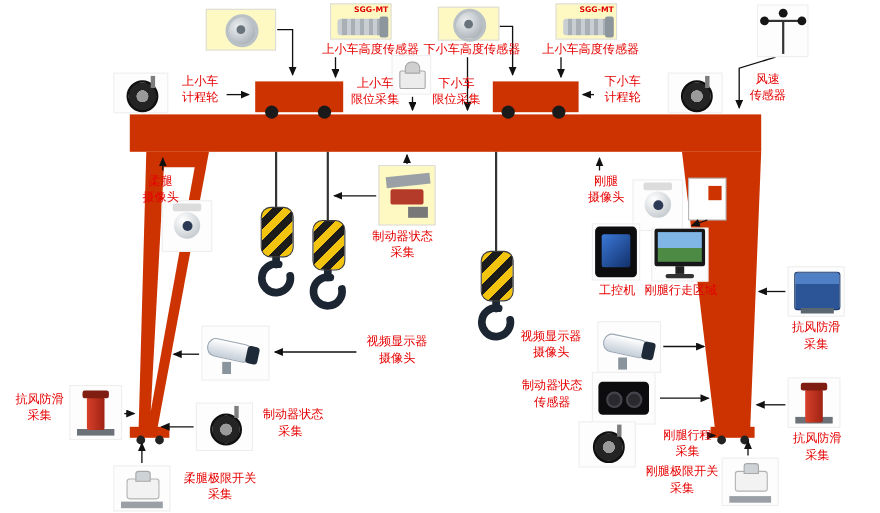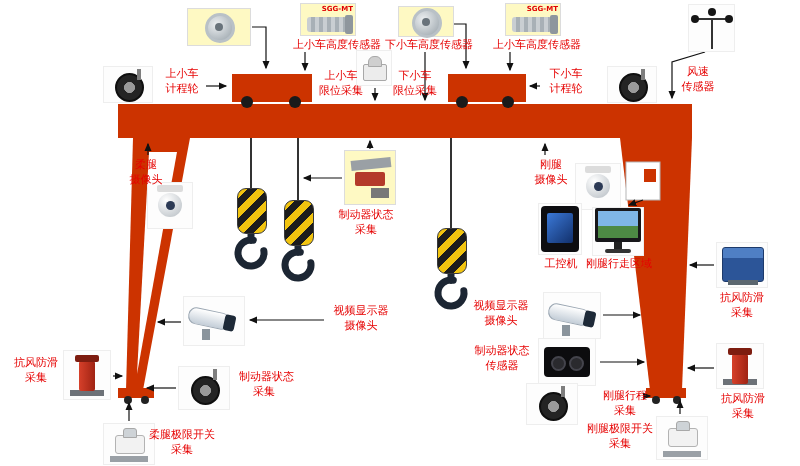--- a/index.html
+++ b/index.html
@@ -325,21 +325,21 @@
     <span>采集</span>
   </div>
   <div class="lbl" style="left:11px;top:355px;width:50px">
     <span>抗风防滑</span>
     <span>采集</span>
   </div>
   <div class="lbl" style="left:718px;top:391px;width:50px">
     <span>抗风防滑</span>
     <span>采集</span>
   </div>
-  <div class="lbl" style="left:146px;top:427px;width:72px">
+  <div class="lbl" style="left:164px;top:427px;width:72px">
     <span>柔腿极限开关</span>
     <span>采集</span>
   </div>
   <div class="lbl" style="left:586px;top:421px;width:68px">
     <span>刚腿极限开关</span>
     <span>采集</span>
   </div>
 
 
 </div>

